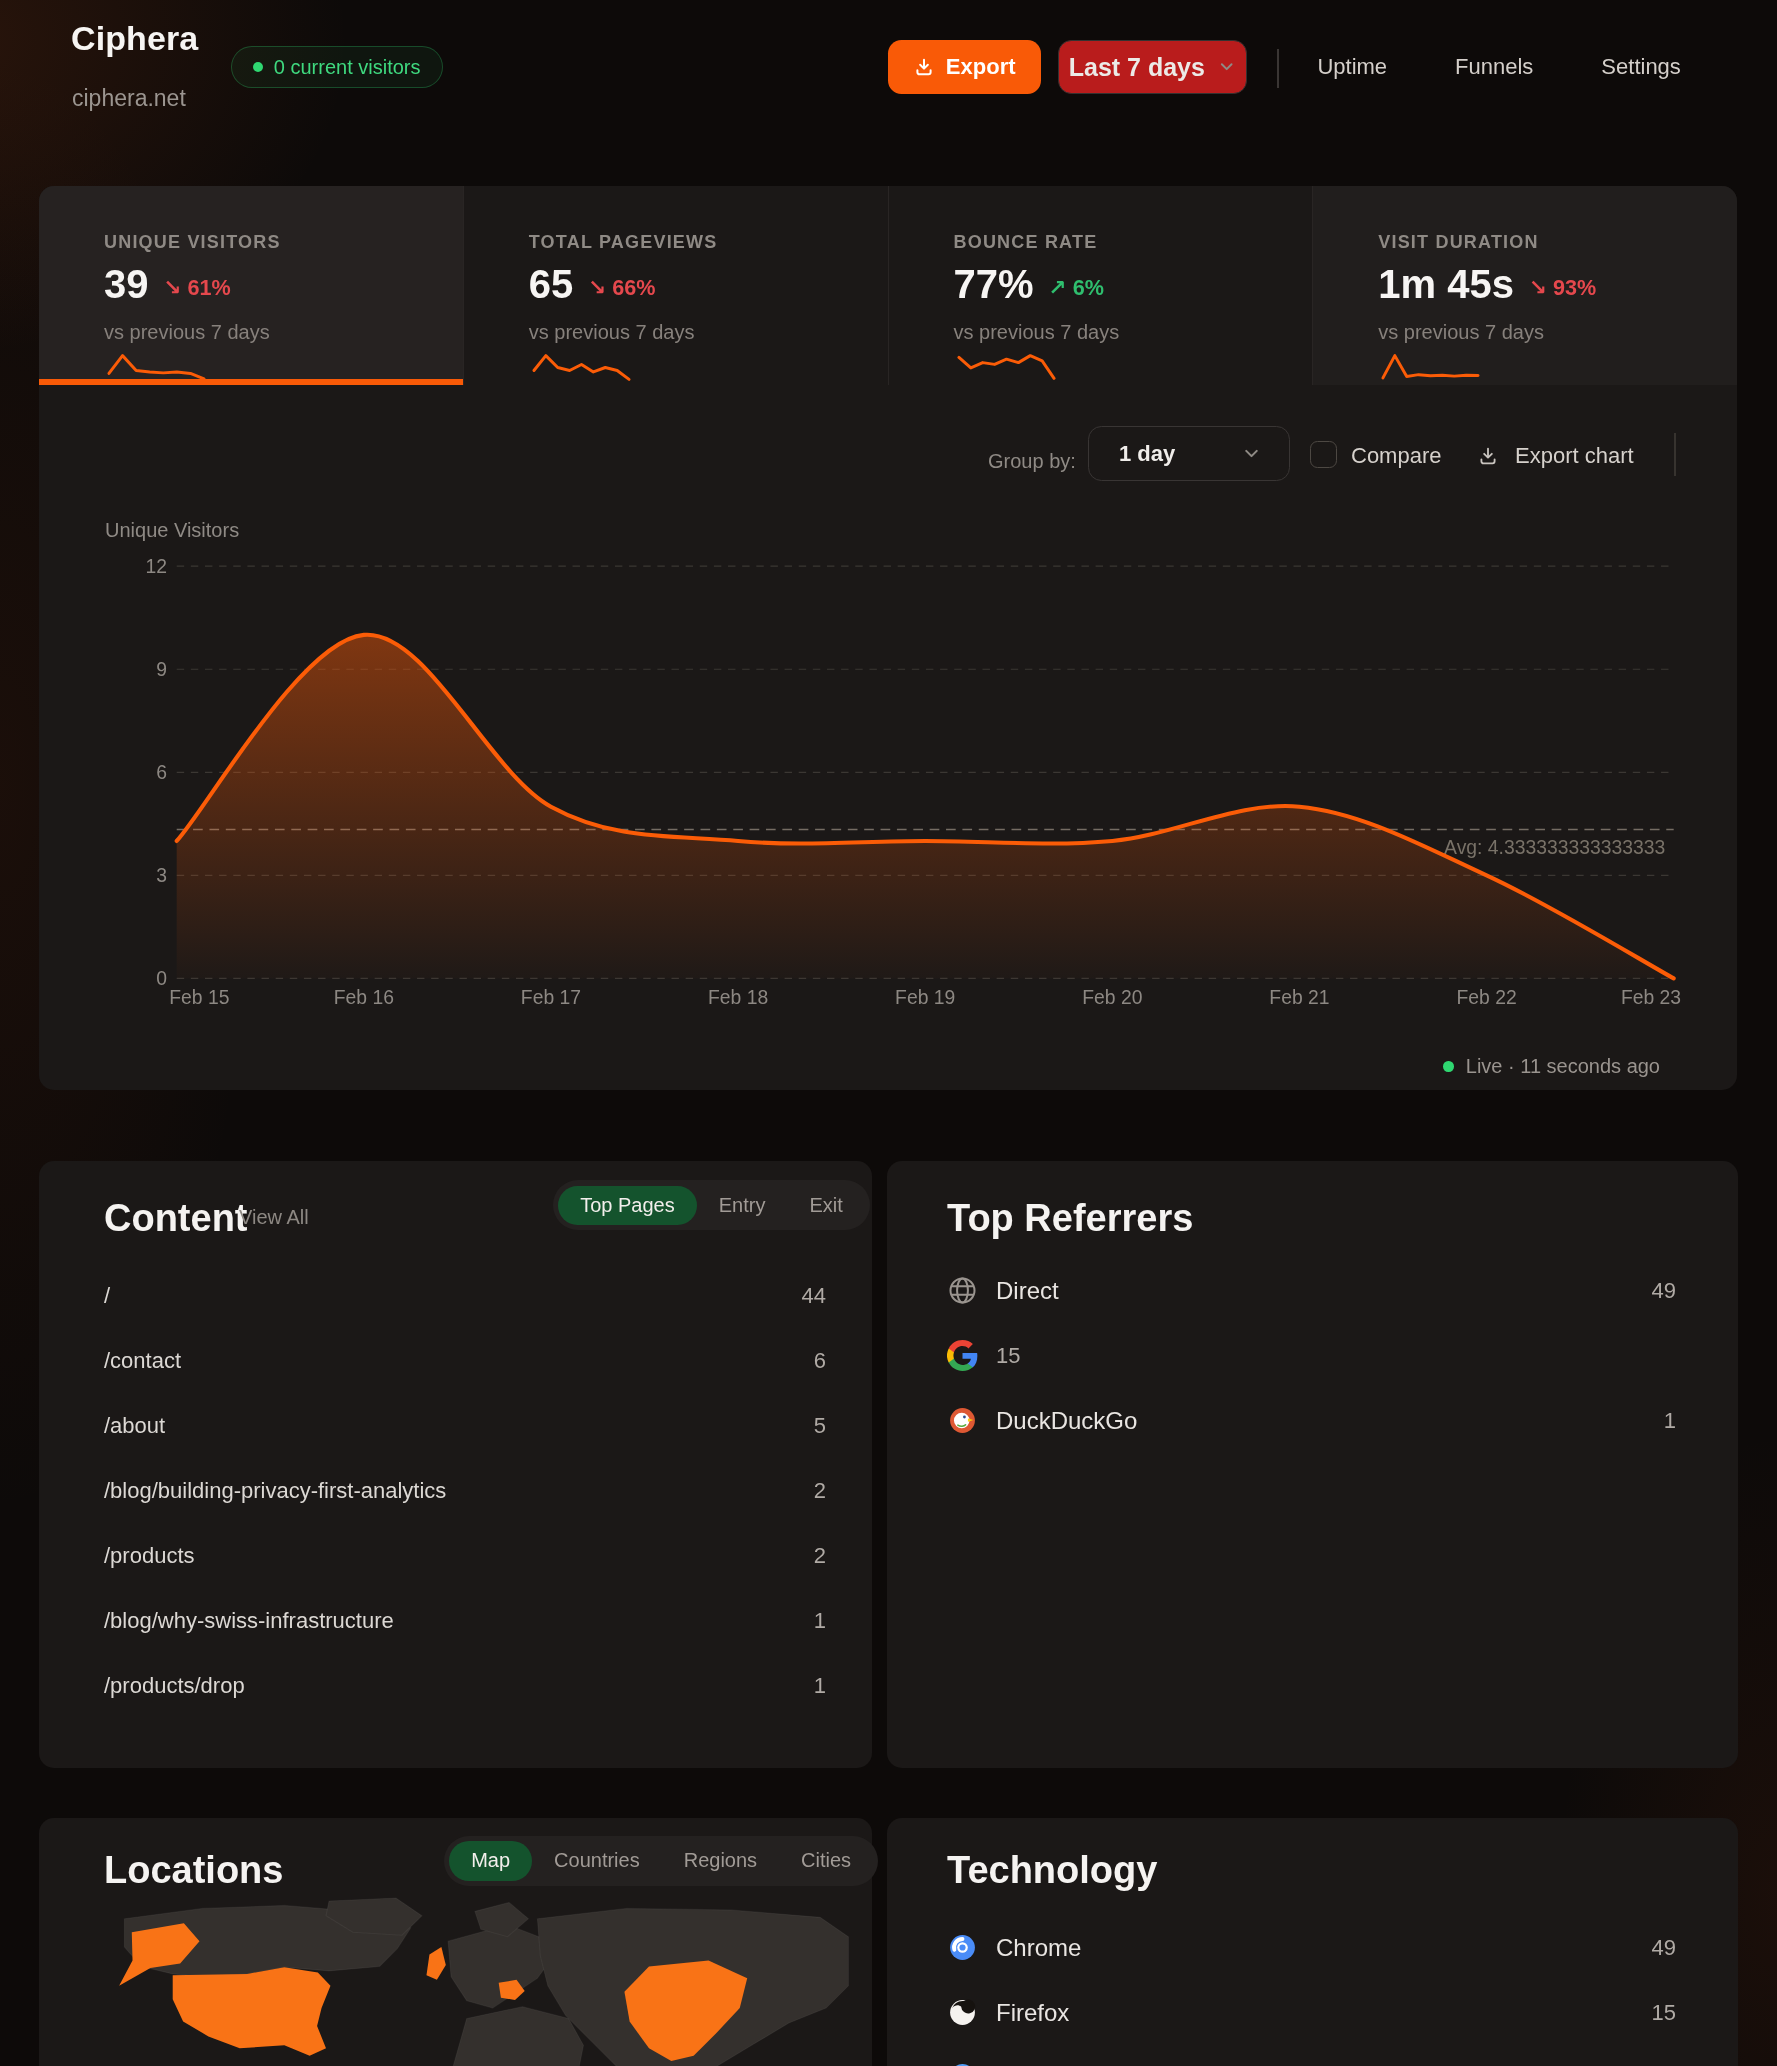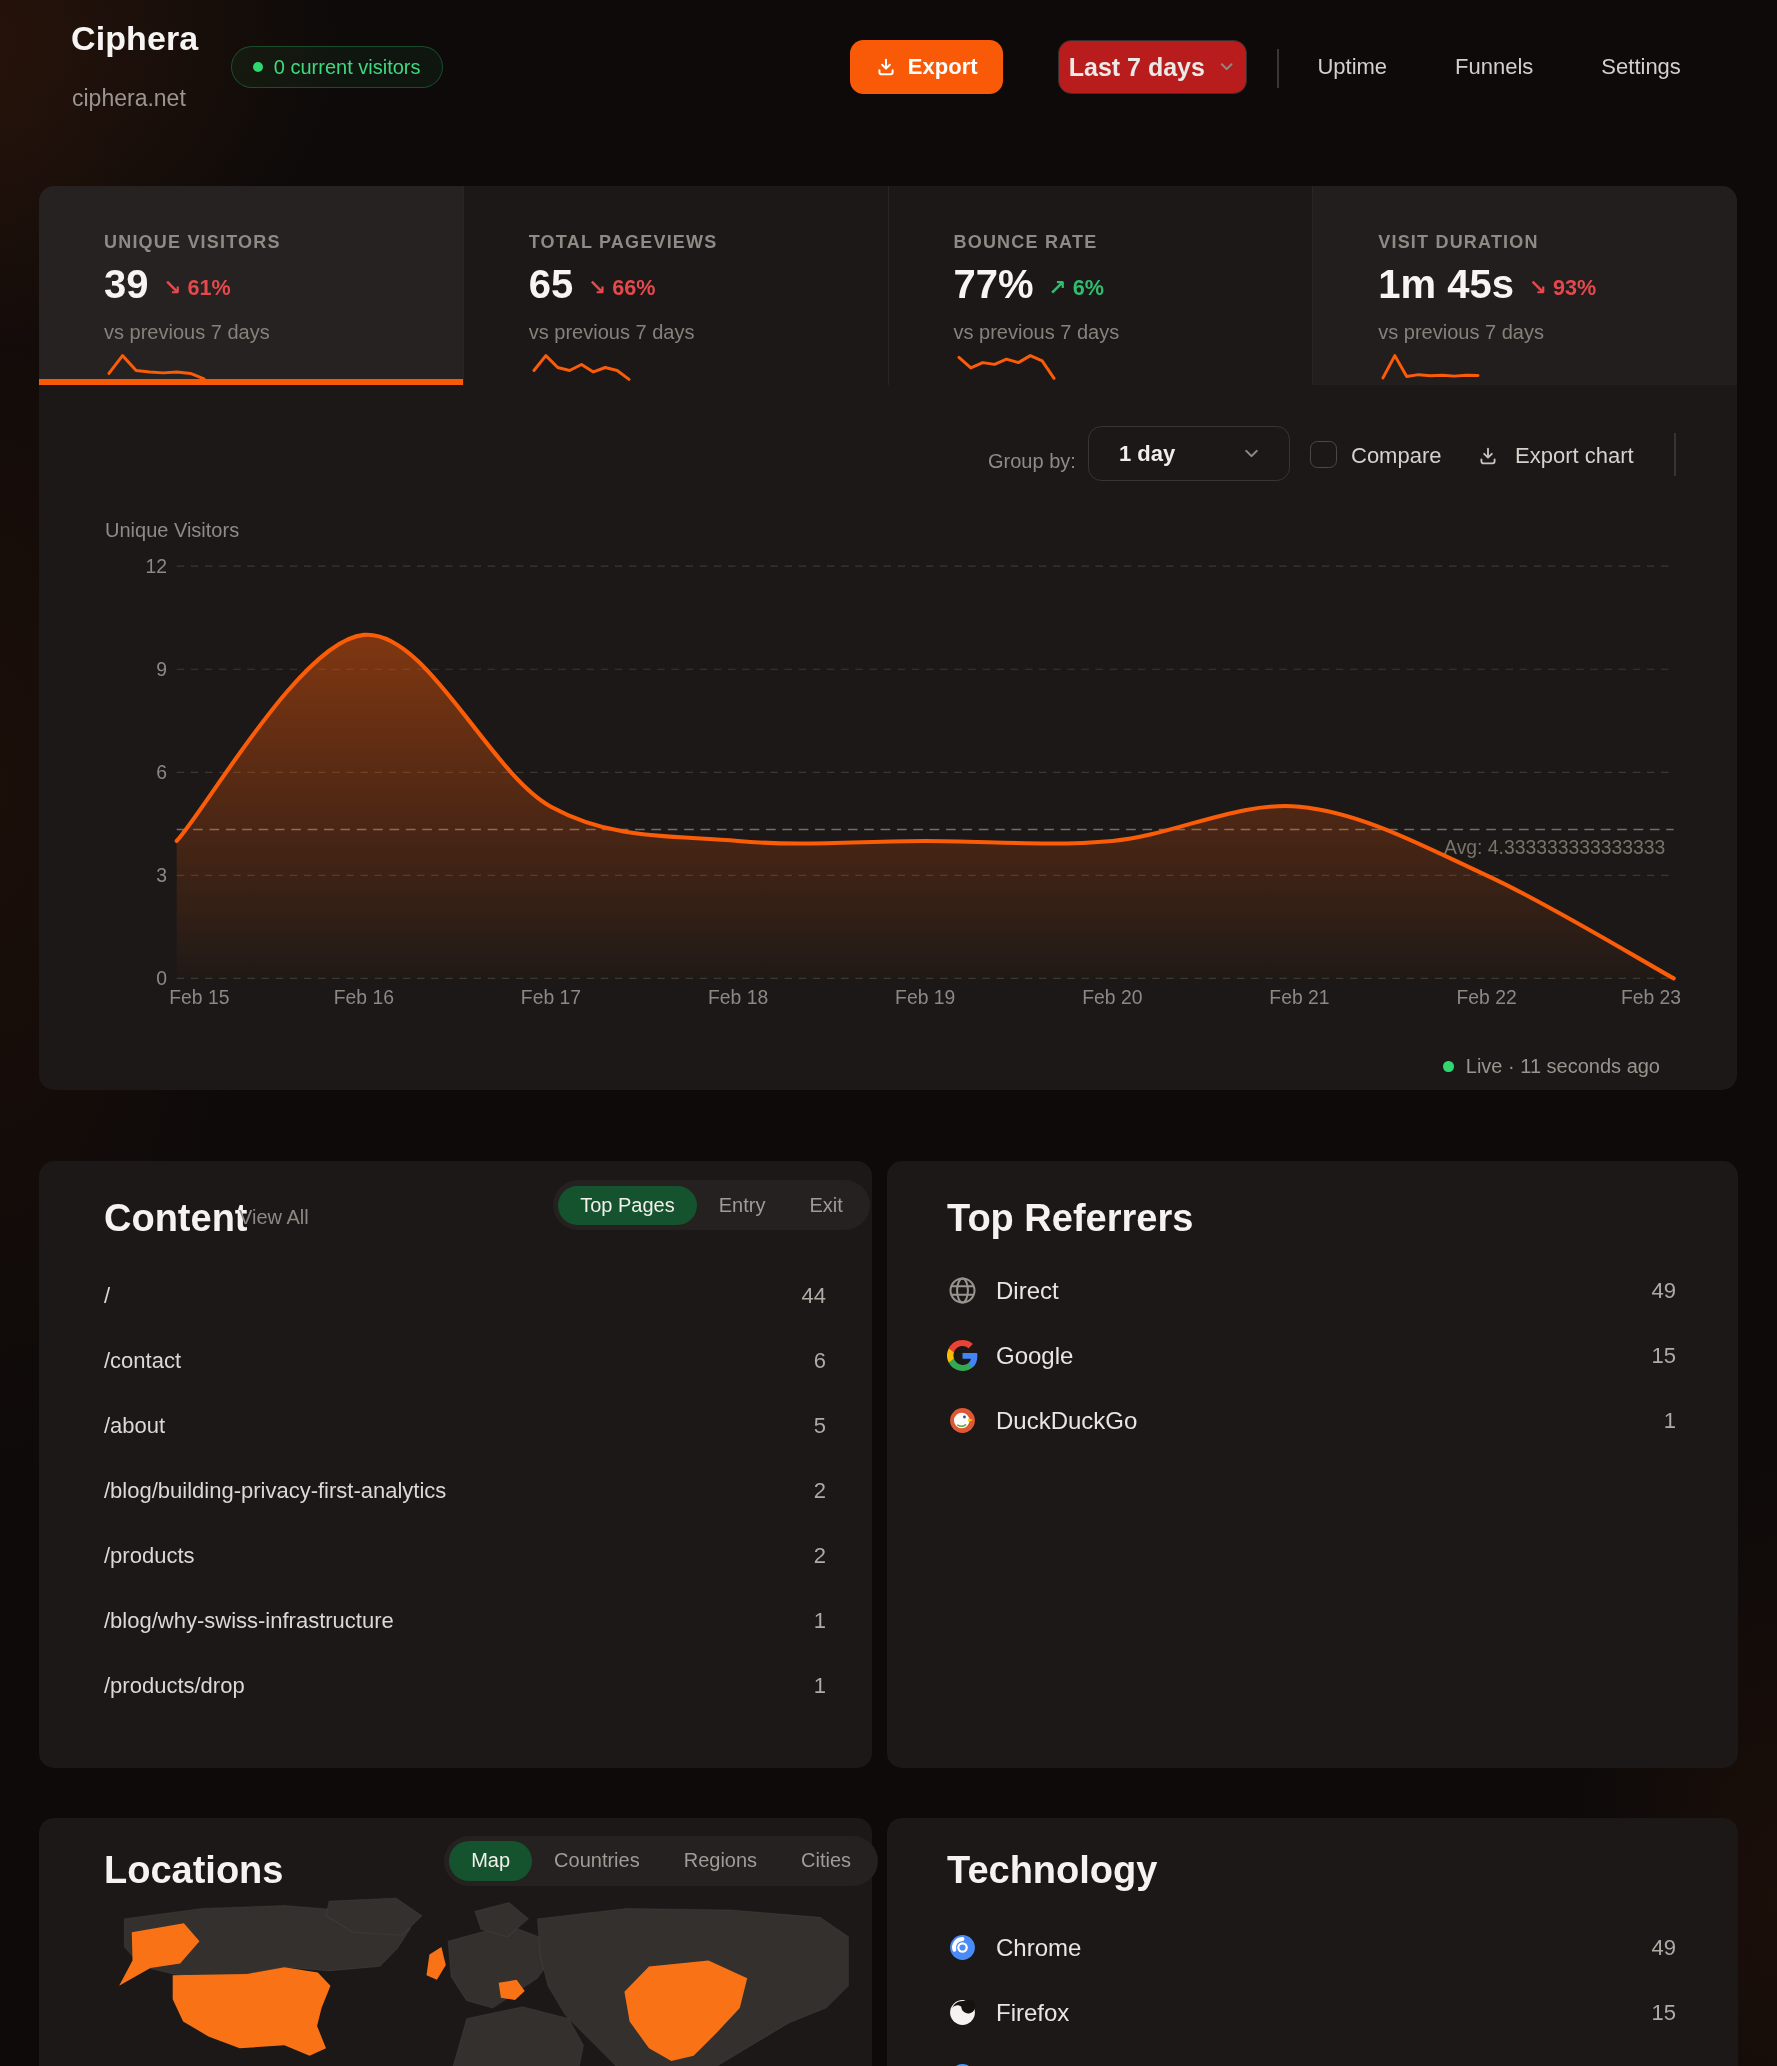--- a/index.html
+++ b/index.html
@@ -24,21 +24,21 @@
   .site-title { left:71px; top:19.4px; font-size:34px; font-weight:700; letter-spacing:0.1px; color:#f7f5f3; }
   .site-domain { left:72px; top:85px; font-size:23px; color:#9b9590; }
   .visitors-badge {
     left:231px; top:46px; height:42px; padding:0 21px; border-radius:744px;
     display:flex; align-items:center; gap:10.4px;
     background:rgba(47,215,113,0.06); border:1.1px solid rgba(47,215,113,0.28);
     font-size:20px; color:#3fd97f;
   }
   .badge-dot { width:10.4px; height:10.4px; border-radius:50%; background:#2fd771; }
   .export-btn {
-    left:850px; top:40px; width:153px; height:54px; border-radius:13.4px;
+    left:888px; top:40px; width:153px; height:54px; border-radius:13.4px;
     background:#f95a07; display:flex; align-items:center; justify-content:center; gap:10.4px;
     font-size:22px; font-weight:600; color:#ffffff; cursor:pointer;
   }
   .export-btn svg { width:22px; height:22px; color:#fff; }
   .range-select {
     left:1058px; top:40px; width:189px; height:54px; border-radius:13.4px;
     background:#b91c1c; border:1.1px solid #343130;
     display:flex; align-items:center; justify-content:center; gap:12px;
     font-size:25px; font-weight:600; color:#eceae7; cursor:pointer;
   }
@@ -311,21 +311,20 @@
       </div>
       <div class="media-row">
         <span class="media-icon">
           <svg viewBox="0 0 24 24">
             <path fill="#4285F4" d="M23.5 12.3c0-.8-.07-1.6-.2-2.3H12v4.5h6.5c-.28 1.5-1.14 2.8-2.43 3.66v3h3.93c2.3-2.12 3.5-5.24 3.5-8.86z"></path>
             <path fill="#34A853" d="M12 24c3.24 0 5.95-1.08 7.93-2.9l-3.93-3c-1.08.73-2.47 1.16-4 1.16-3.08 0-5.68-2.08-6.6-4.87H1.34v3.1C3.3 21.4 7.3 24 12 24z"></path>
             <path fill="#FBBC05" d="M5.4 14.39a7.2 7.2 0 0 1 0-4.78v-3.1H1.34a12 12 0 0 0 0 10.98l4.06-3.1z"></path>
             <path fill="#EA4335" d="M12 4.74c1.76 0 3.34.6 4.58 1.8l3.44-3.44C17.94 1.2 15.24 0 12 0 7.3 0 3.3 2.6 1.34 6.5l4.06 3.1C6.32 6.82 8.92 4.74 12 4.74z"></path>
           </svg>
         </span>
-        <span class="media-name">Google</span>
         <span class="media-value">15</span>
       </div>
       <div class="media-row">
         <span class="media-icon">
           <svg viewBox="0 0 40 40">
             <circle cx="20" cy="20" r="16" fill="#de5833"></circle>
             <circle cx="19" cy="20" r="10" fill="#ffffff"></circle>
             <circle cx="22.5" cy="15.5" r="1.8" fill="#2d4f8e"></circle>
             <polygon points="27,17.5 34,19.5 27,21.5" fill="#fdd20a"></polygon>
             <path d="M14 26c3 2 8 2 10-.5" stroke="#57aa3e" stroke-width="2" fill="none" stroke-linecap="round"></path>

